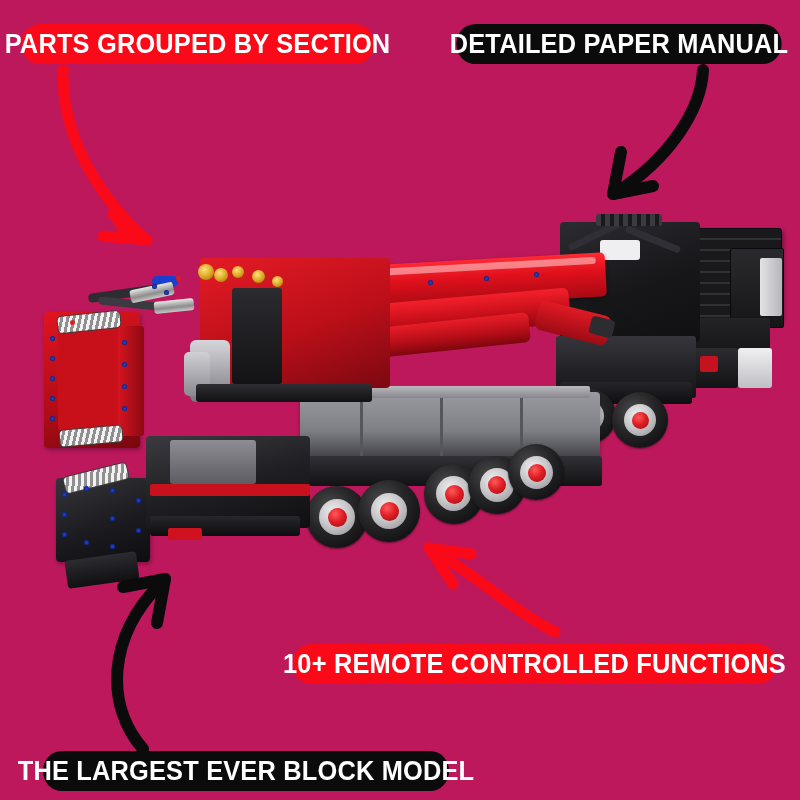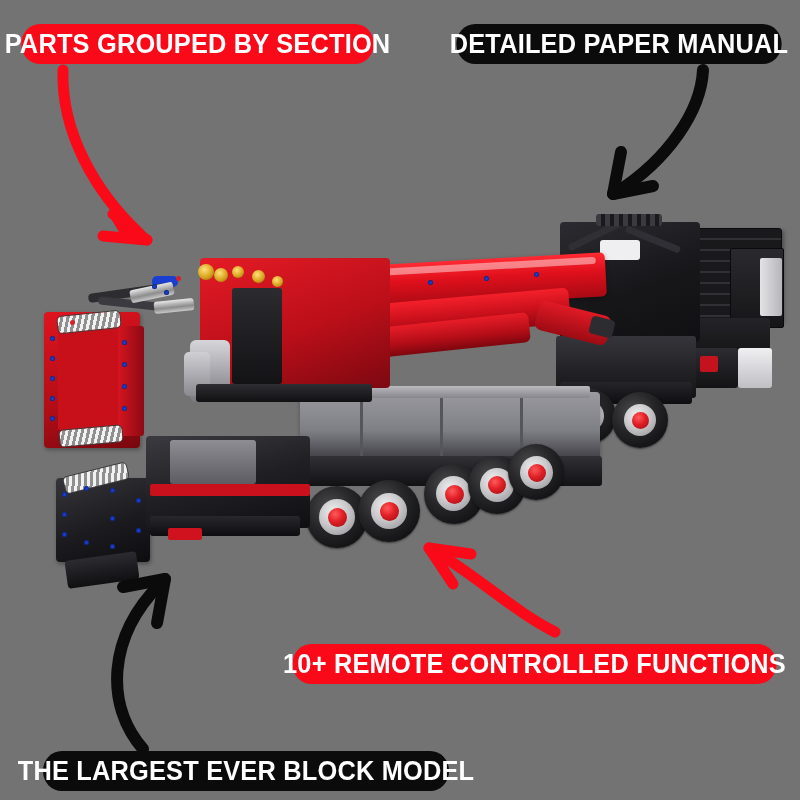--- a/index.html
+++ b/index.html
@@ -3,21 +3,21 @@
 <meta charset="utf-8">
 <title>Product Feature Callout</title>
 <style>
   html,body{margin:0;padding:0;}
   body{
     width:800px;height:800px;
     background:#ffffff;
     font-family:"Liberation Sans", sans-serif;
     overflow:hidden;
   }
-  #stage{position:relative;width:800px;height:800px;background:#737373;overflow:hidden;}
+  #stage{position:relative;width:800px;height:800px;background:#be185d;overflow:hidden;}
 
   
   .badge{
     position:absolute;
     display:flex;align-items:center;justify-content:center;
     border-radius:999px;
     color:#ffffff;
     font-weight:bold;
     letter-spacing:0.2px;
     white-space:nowrap;

